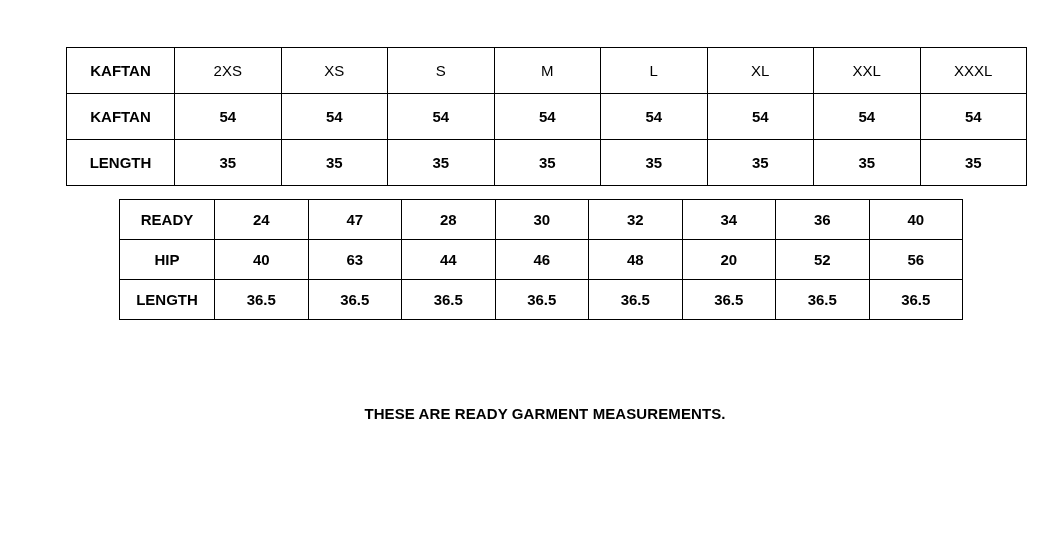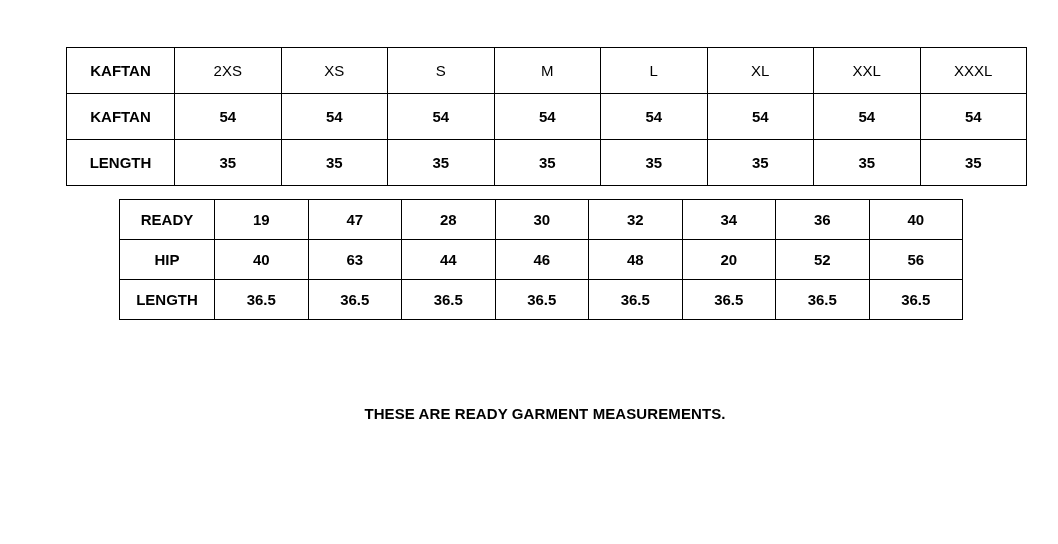--- a/index.html
+++ b/index.html
@@ -154,21 +154,21 @@
         <col class="size-col">
         <col class="size-col">
       <col class="size-col">
         <col class="size-col">
         <col class="size-col">
         <col class="size-col">
     </colgroup>
     <tbody>
       <tr>
         <td class="row-label">READY</td>
-        <td class="cell-val">19</td>
+        <td class="cell-val">24</td>
         <td class="cell-val">47</td>
         <td class="cell-val">28</td>
         <td class="cell-val">30</td>
         <td class="cell-val">32</td>
         <td class="cell-val">34</td>
         <td class="cell-val">36</td>
         <td class="cell-val">40</td>
       </tr>
       <tr>
         <td class="row-label">HIP</td>

